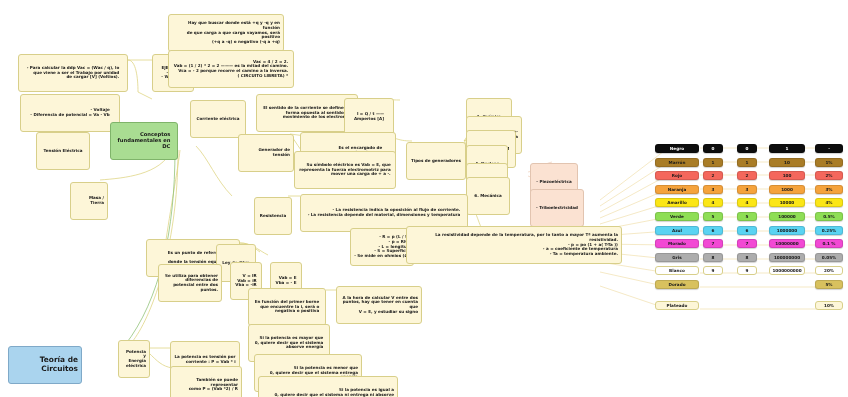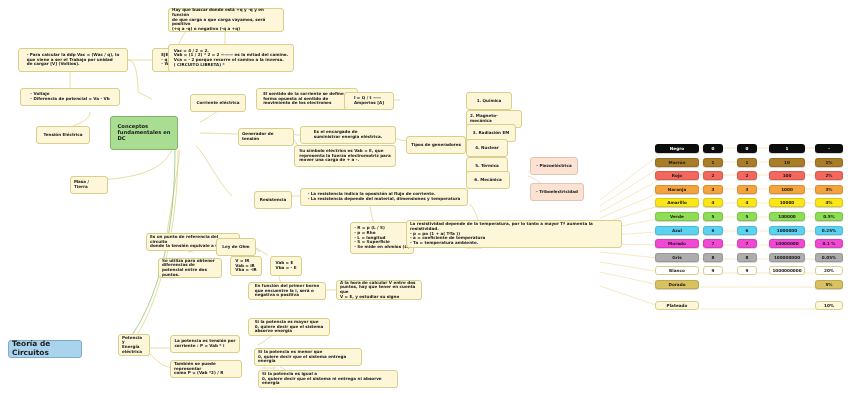--- a/index.html
+++ b/index.html
@@ -12,30 +12,31 @@
   }
   #canvas{position:absolute;left:0;top:0;width:848px;height:397px;}
   svg#links{position:absolute;left:0;top:0;width:848px;height:397px;pointer-events:none;}
   .node{
     position:absolute;
     box-sizing:border-box;
     background:#fdf6d8;
     border:1px solid #d8cf8a;
     border-radius:3px;
     color:#1a1a1a;
-    text-align:left;
+    text-align:right;
     line-height:1.15;
-    padding:8px 3px;
+    padding:18px 3px;
     font-size:4.1px;
     font-weight:bold;
     display:flex;
     align-items:center;
     justify-content:center;
     white-space:pre-line;
     z-index:3;
+    margin-top:6px;
   }
   .node.green{
     background:#a9dd92;
     border:1px solid #7fb46a;
     font-size:5.2px;
   }
   .node.blue{
     background:#aad4ee;
     border:1px solid #7fa9c8;
     font-size:7.4px;

